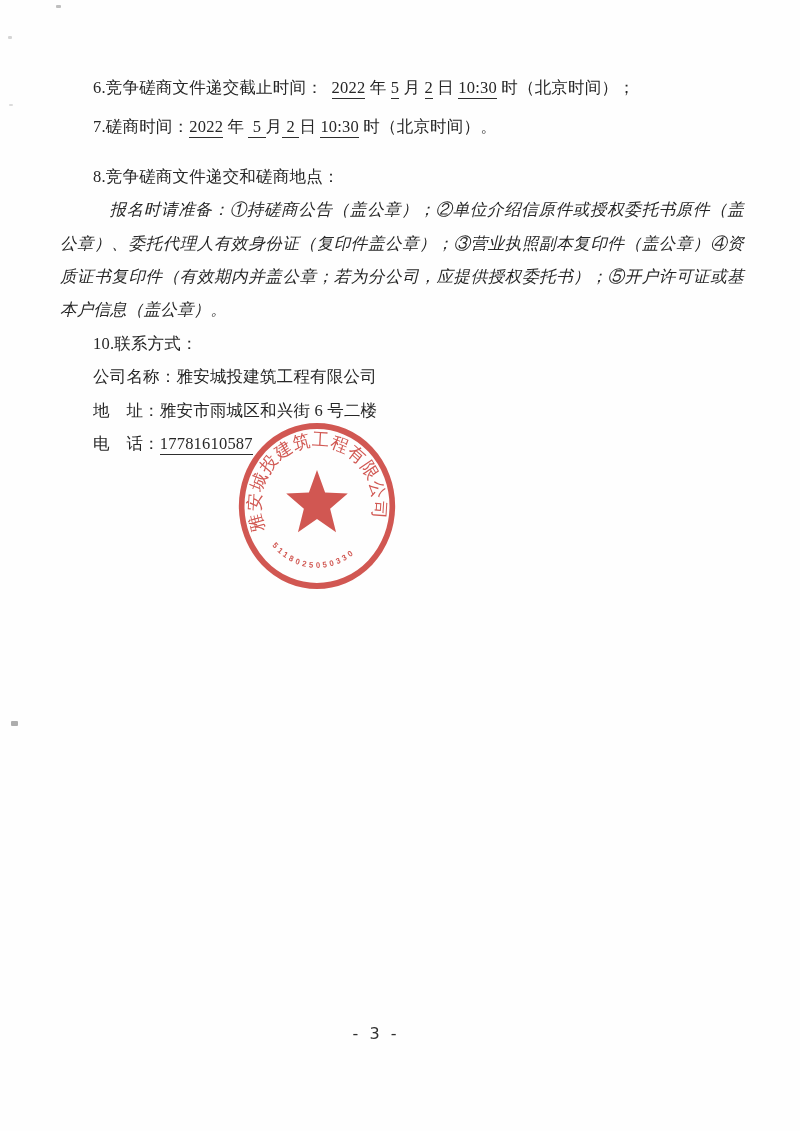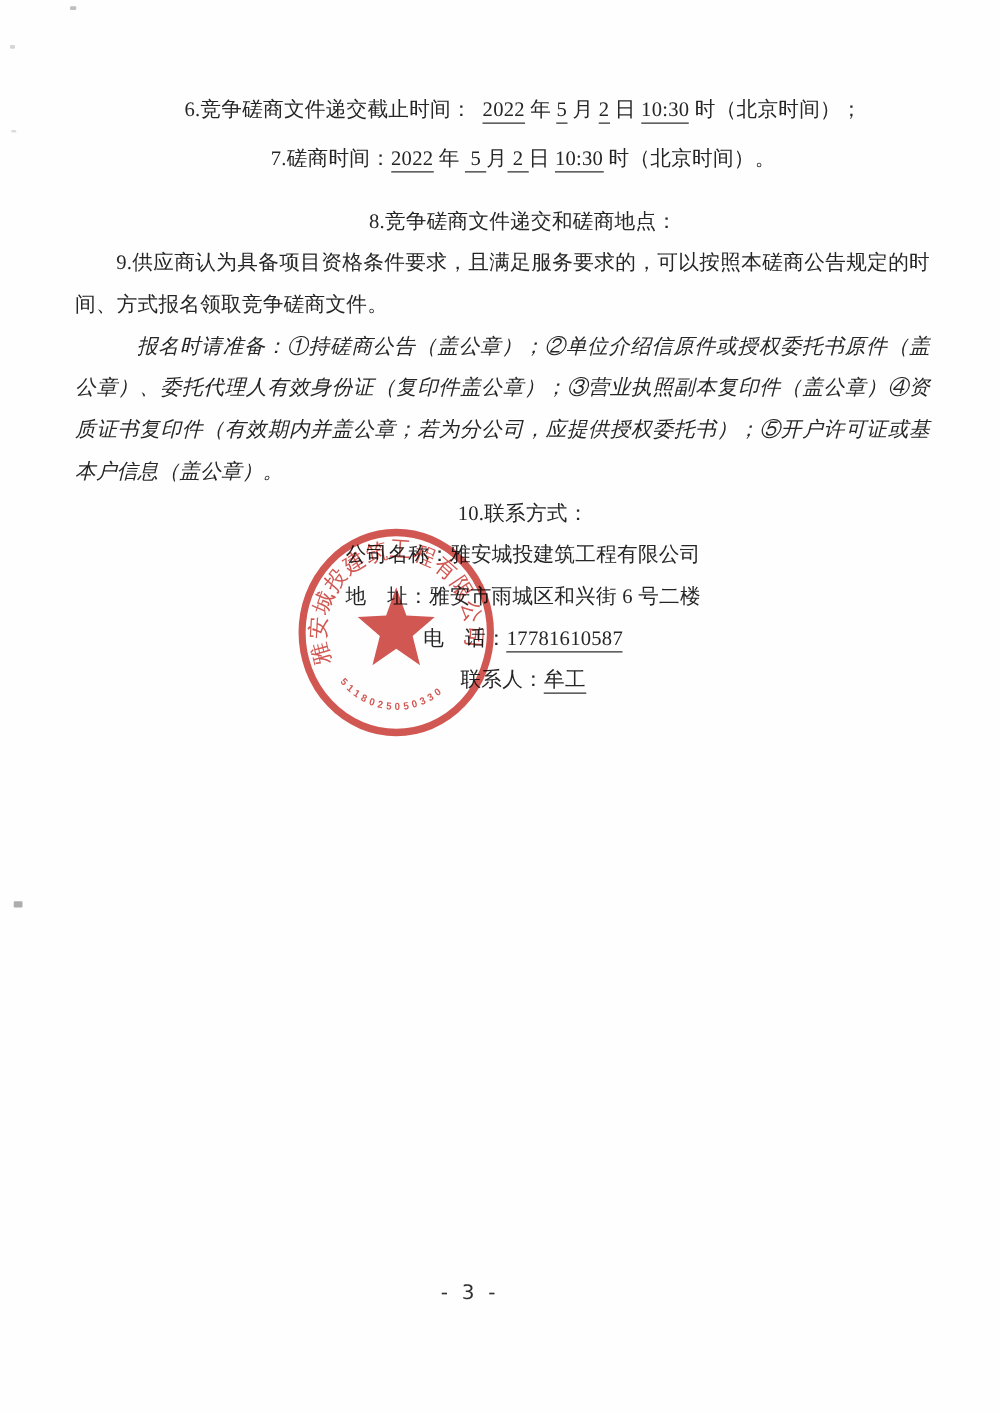--- a/index.html
+++ b/index.html
@@ -5,21 +5,21 @@
   html,body{margin:0;padding:0;}
   body{
     width:800px;height:1131px;position:relative;background:#ffffff;overflow:hidden;
     font-family:"Liberation Serif","DejaVu Serif",serif;color:#262626;
   }
   .page{position:absolute;inset:0;background:#fefefe;}
   .doc{
     position:absolute;left:60px;top:71px;width:684px;
     font-size:16.5px;line-height:33.4px;letter-spacing:0.2px;
   }
-  .para{margin:0;text-align:center;}
+  .para{margin:0;}
   .para.ind2{text-indent:2em;}
   .para.ind3{text-indent:3em;font-style:italic;}
   .para.just{text-align:justify;}
   .para.pre{white-space:pre-wrap;}
   .doc p:nth-child(1){margin-bottom:6px;}
   .doc p:nth-child(2){margin-bottom:16px;}
   .u{border-bottom:1.3px solid #2e2e2e;padding-bottom:1px;}
   .seg{color:#262626;}
   .pagenum{
     position:absolute;top:1024px;left:0;right:0;text-align:center;
@@ -39,27 +39,25 @@
 </style>
 </head>
 <body>
 
 <div class="page">
 
   <div class="doc">
       <p class="para ind2 pre"><span class="seg">6.竞争磋商文件递交截止时间：  </span><span class="seg u">2022</span><span class="seg"> 年 </span><span class="seg u">5</span><span class="seg"> 月 </span><span class="seg u">2</span><span class="seg"> 日 </span><span class="seg u">10:30</span><span class="seg"> 时（北京时间）；</span></p>
       <p class="para ind2 pre"><span class="seg">7.磋商时间：</span><span class="seg u">2022</span><span class="seg"> 年 </span><span class="seg u"> 5 </span><span class="seg">月</span><span class="seg u"> 2 </span><span class="seg">日 </span><span class="seg u">10:30</span><span class="seg"> 时（北京时间）。</span></p>
       <p class="para ind2"><span class="seg">8.竞争磋商文件递交和磋商地点：</span></p>
-      <p class="para ind2 just"><span class="seg">9.供应商认为具备项目资格条件要求，且满足服务要求的，可以按照本磋商公告规定的时间、方式报名领取竞争磋商文件。</span></p>
       <p class="para ind3 just"><span class="seg">报名时请准备：①持磋商公告（盖公章）；②单位介绍信原件或授权委托书原件（盖公章）、委托代理人有效身份证（复印件盖公章）；③营业执照副本复印件（盖公章）④资质证书复印件（有效期内并盖公章；若为分公司，应提供授权委托书）；⑤开户许可证或基本户信息（盖公章）。</span></p>
       <p class="para ind2"><span class="seg">10.联系方式：</span></p>
       <p class="para ind2"><span class="seg">公司名称：雅安城投建筑工程有限公司</span></p>
       <p class="para ind2 pre"><span class="seg">地　址：雅安市雨城区和兴街 6 号二楼</span></p>
       <p class="para ind2 pre"><span class="seg">电　话：</span><span class="seg u">17781610587</span></p>
-      <p class="para ind2"><span class="seg">联系人：</span><span class="seg u">牟工</span></p>
     </div>
 
   <svg class="seal" viewBox="0 0 200 200" preserveAspectRatio="none">
     <circle cx="100" cy="100" r="93" fill="none" stroke="#cd453f" stroke-width="7"></circle>
     <path id="sealTopArc" d="M 36.6,129.6 A 70,70 0 1 1 163.4,129.6" fill="none"></path>
     <path id="sealBottomArc" d="M 41,141.3 A 72,72 0 0 0 159,141.3" fill="none"></path>
     <polygon fill="#cd453f" points="100,58 90,84.3 62,85.6 83.8,103.3 76.5,130.4 100,115 123.5,130.4 116.2,103.3 138,85.6 110,84.3"></polygon>
     <text font-size="21" fill="#cd453f" letter-spacing="1" font-family="Liberation Sans, sans-serif">
       <textPath href="#sealTopArc" startOffset="2">雅安城投建筑工程有限公司</textPath>
     </text>

